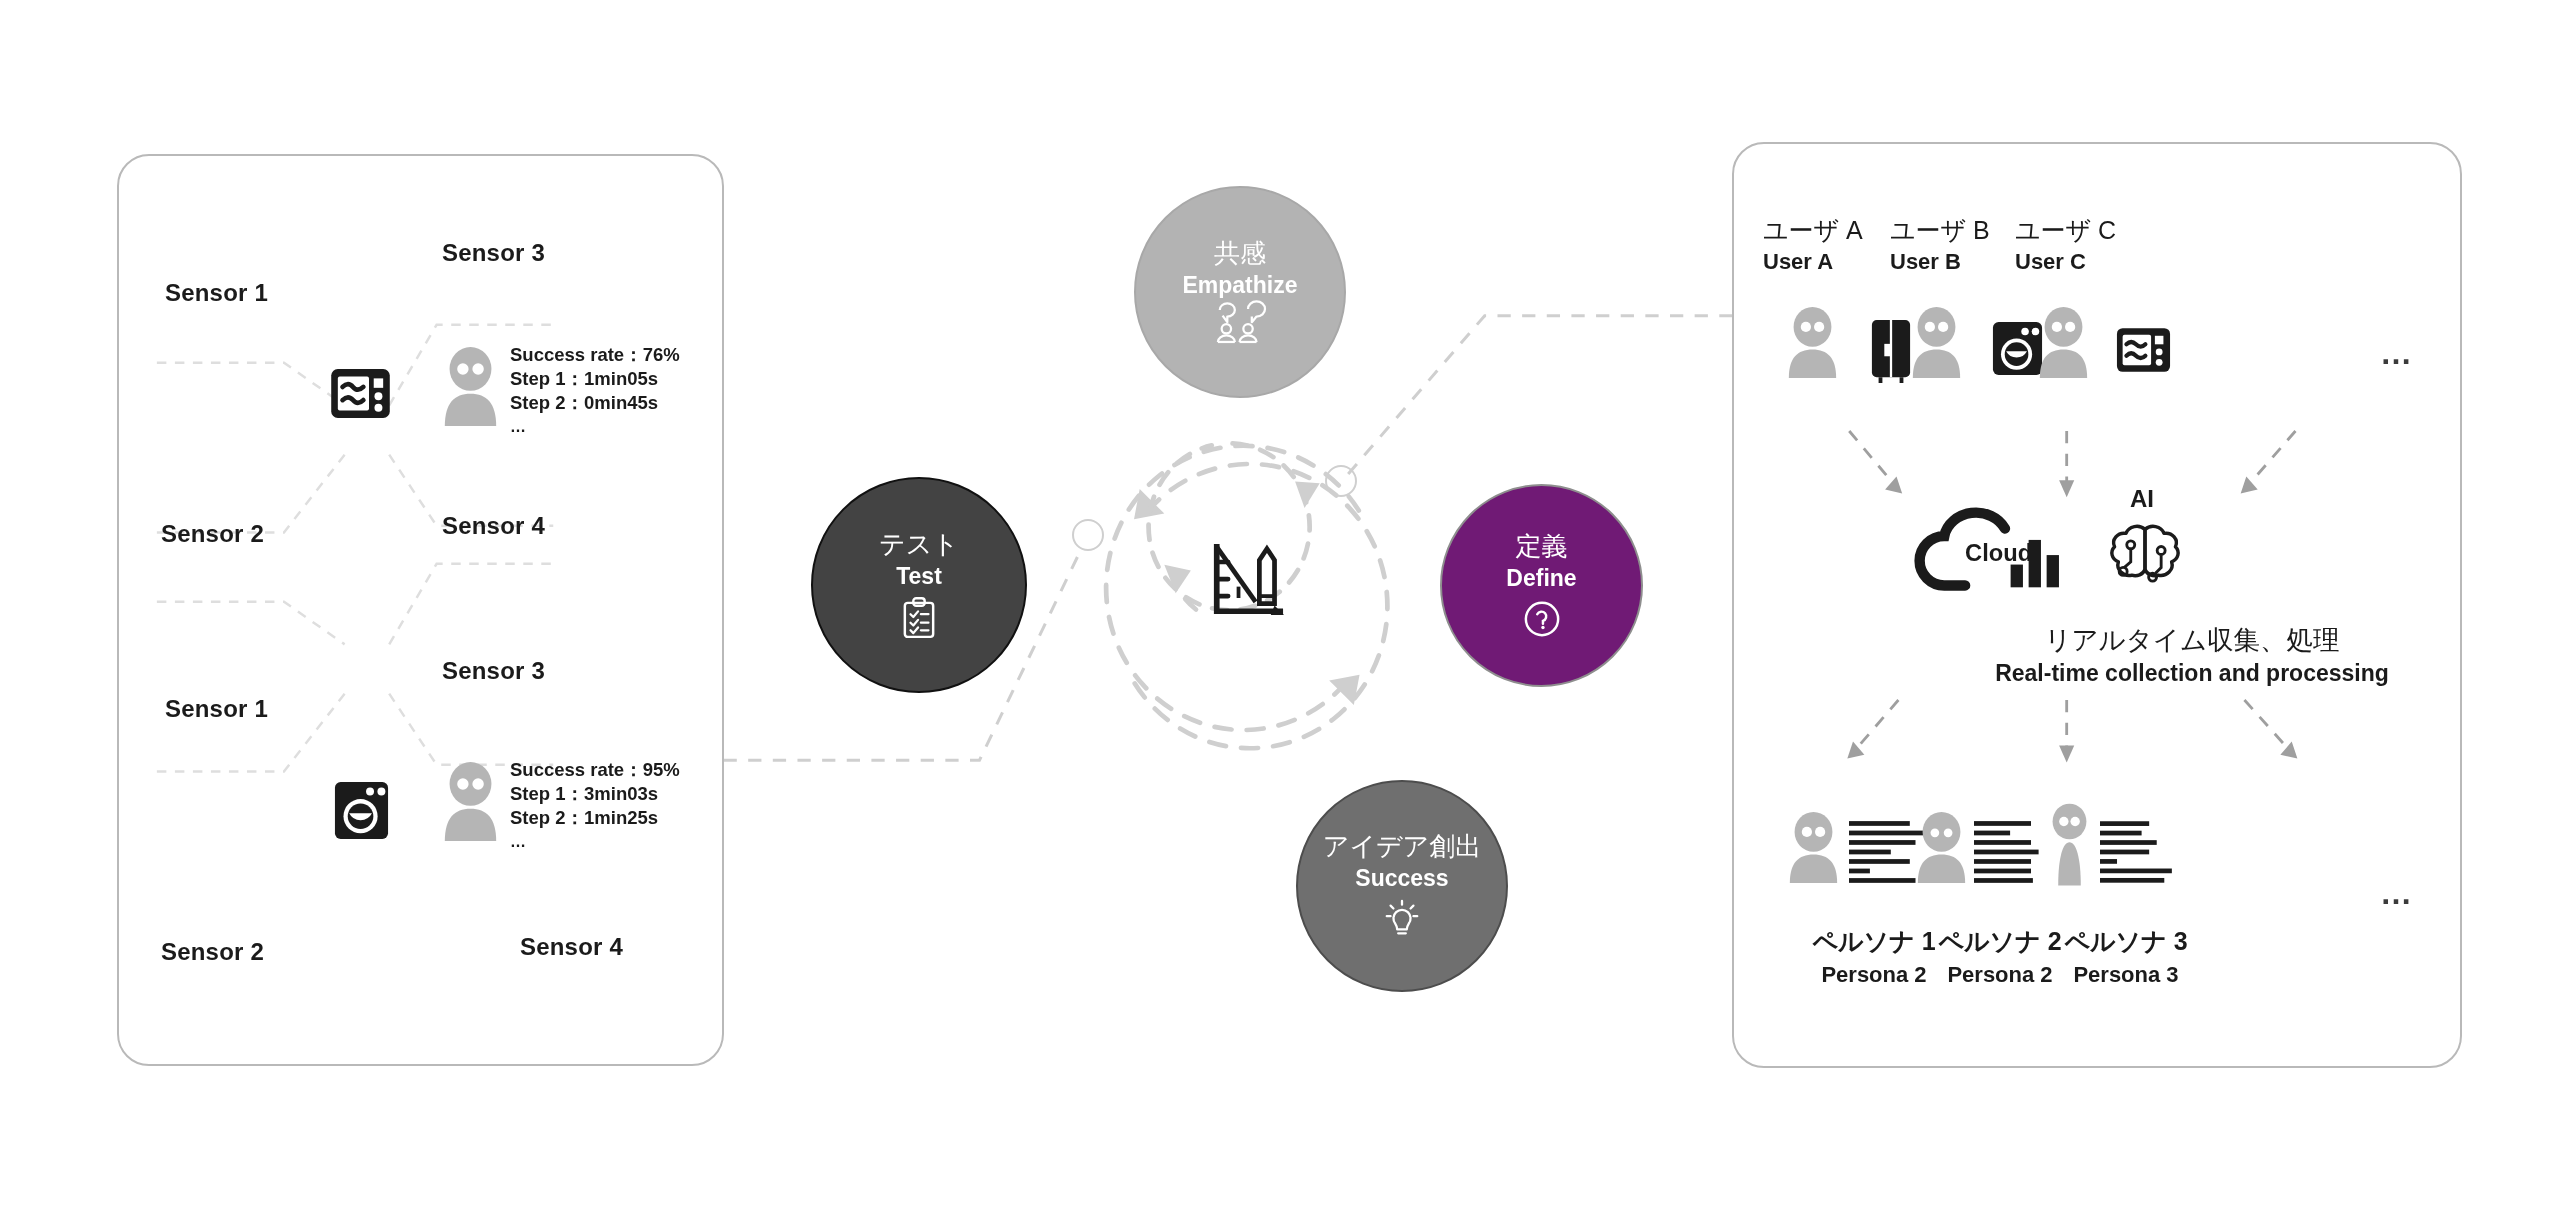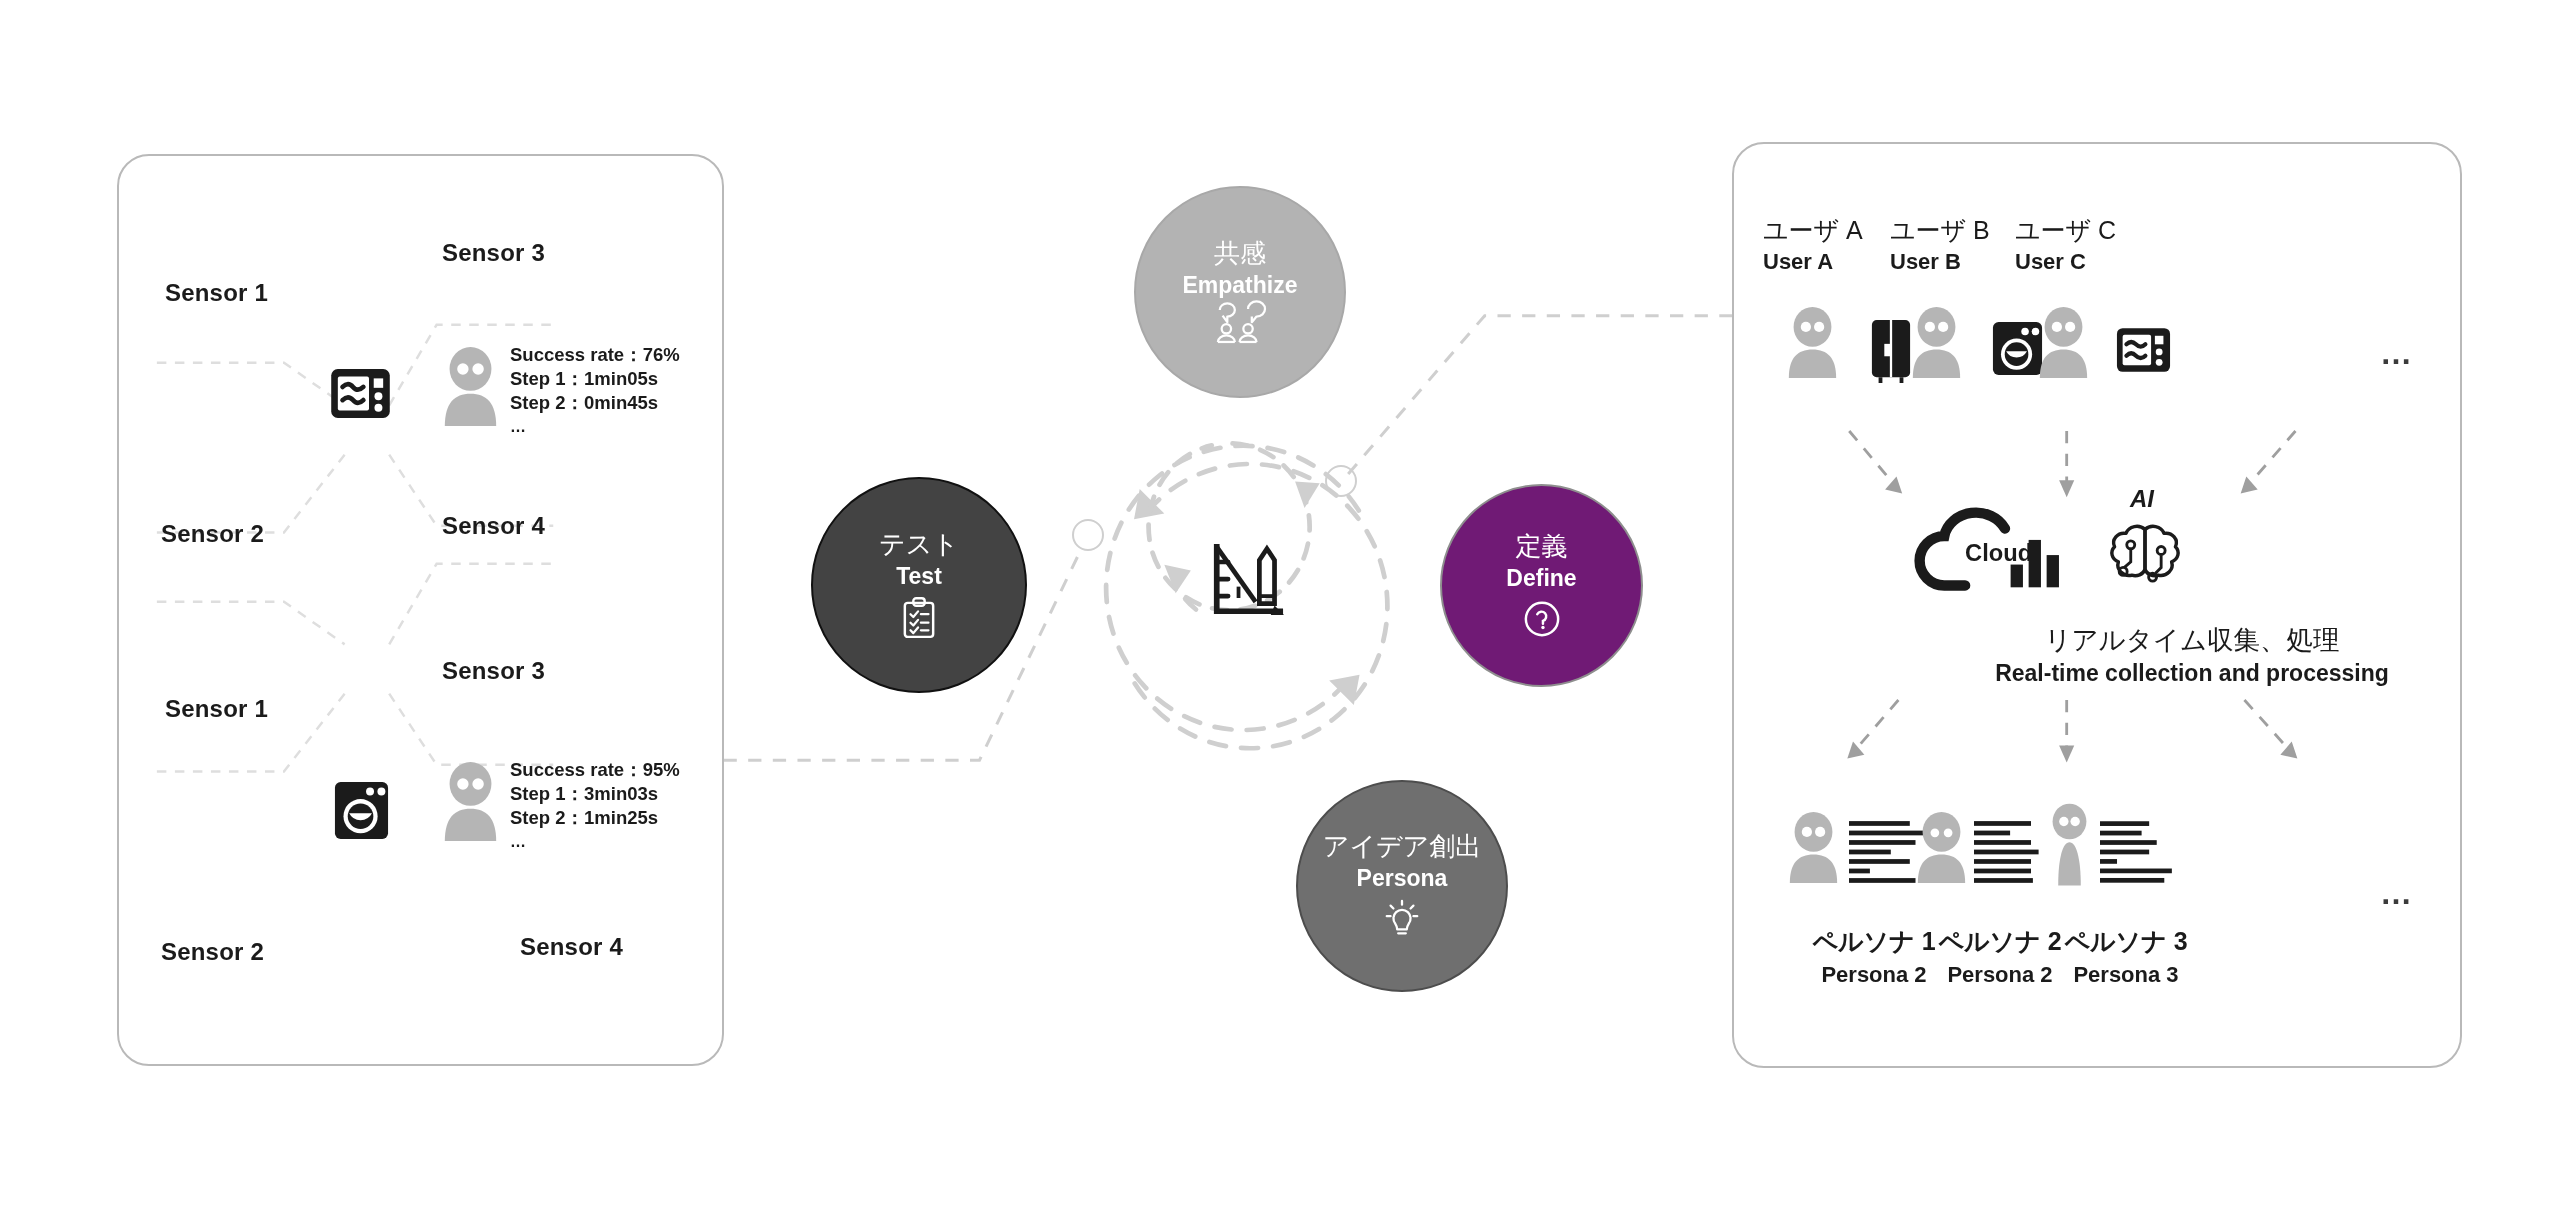--- a/index.html
+++ b/index.html
@@ -310,21 +310,21 @@
       <svg width="38" height="38" viewBox="0 0 40 40">
         <circle cx="20" cy="20" r="17" fill="none" stroke="#ffffff" stroke-width="2.6"></circle>
         <path class="nofill" d="M15,15 a5,5 0 1 1 6,7 l0,3" stroke="#ffffff" stroke-width="2.6" stroke-linecap="round"></path>
         <circle cx="21" cy="29" r="1.8" fill="#ffffff"></circle>
       </svg>
     </div>
   </div>
 
   <div class="dt-circle" id="c-ideate">
     <div class="jp">アイデア創出</div>
-    <div class="en">Persona</div>
+    <div class="en">Success</div>
     <div class="ic">
       <svg width="40" height="40" viewBox="0 0 42 42">
         <path class="nofill" d="M14,26 a9,9 0 1 1 14,0 q-2,3 -2,6 l-10,0 q0,-3 -2,-6 Z" stroke="#ffffff" stroke-width="2.4" stroke-linejoin="round"></path>
         <path class="nofill" d="M17,36 L25,36" stroke="#ffffff" stroke-width="2.4" stroke-linecap="round"></path>
         <path class="nofill" d="M21,2 L21,6 M5,18 L9,18 M33,18 L37,18 M9,7 L12,10 M33,7 L30,10" stroke="#ffffff" stroke-width="2.4" stroke-linecap="round"></path>
       </svg>
     </div>
   </div>
 
 
@@ -415,21 +415,21 @@
   </svg>
 
   <svg class="abs" style="left:1929px; top:502px; width:131px; height:91px;" viewBox="0 0 138 96" width="131" height="91">
     <path class="nofill" d="M38,88 L16,88 A26,26 0 0 1 16,36 A34,30 0 0 1 80,28" stroke="#1b1b1b" stroke-width="11" stroke-linecap="round"></path>
     <text x="38" y="62" font-family="Liberation Sans, sans-serif" font-size="25" font-weight="700" fill="#1b1b1b">Cloud</text>
     <rect x="86" y="66" width="13" height="24" fill="#1b1b1b"></rect>
     <rect x="105" y="40" width="13" height="50" fill="#1b1b1b"></rect>
     <rect x="124" y="56" width="13" height="34" fill="#1b1b1b"></rect>
   </svg>
 
-  <div class="abs" style="left:2130px; top:485px; font-size:24px; font-weight:700; color:#1b1b1b;font-style:italic;">AI</div>
+  <div class="abs" style="left:2130px; top:485px; font-size:24px; font-weight:700; color:#1b1b1b;">AI</div>
   <svg class="abs" style="left:2107px; top:520px; width:76px; height:80px;" viewBox="0 0 80 84" width="76" height="80">
     <path class="nofill" d="M40,10 a12,11 0 0 0 -20,4 a11,10 0 0 0 -12,14 a11,10 0 0 0 4,16 a12,11 0 0 0 14,14 a11,10 0 0 0 14,-6 Z" stroke="#1b1b1b" stroke-width="3.6" stroke-linejoin="round"></path>
     <path class="nofill" d="M40,10 a12,11 0 0 1 20,4 a11,10 0 0 1 12,14 a11,10 0 0 1 -4,16 a12,11 0 0 1 -14,14 a11,10 0 0 1 -14,-6 Z" stroke="#1b1b1b" stroke-width="3.6" stroke-linejoin="round"></path>
     <circle cx="25" cy="26" r="4.2" fill="none" stroke="#1b1b1b" stroke-width="3"></circle>
     <path class="nofill" d="M25,31 L25,44 L18,50" stroke="#1b1b1b" stroke-width="3"></path>
     <circle cx="17" cy="54" r="4.2" fill="none" stroke="#1b1b1b" stroke-width="3"></circle>
     <circle cx="57" cy="32" r="4.2" fill="none" stroke="#1b1b1b" stroke-width="3"></circle>
     <path class="nofill" d="M57,37 L57,50 L51,56" stroke="#1b1b1b" stroke-width="3"></path>
     <circle cx="48" cy="60" r="4.2" fill="none" stroke="#1b1b1b" stroke-width="3"></circle>
   </svg>

